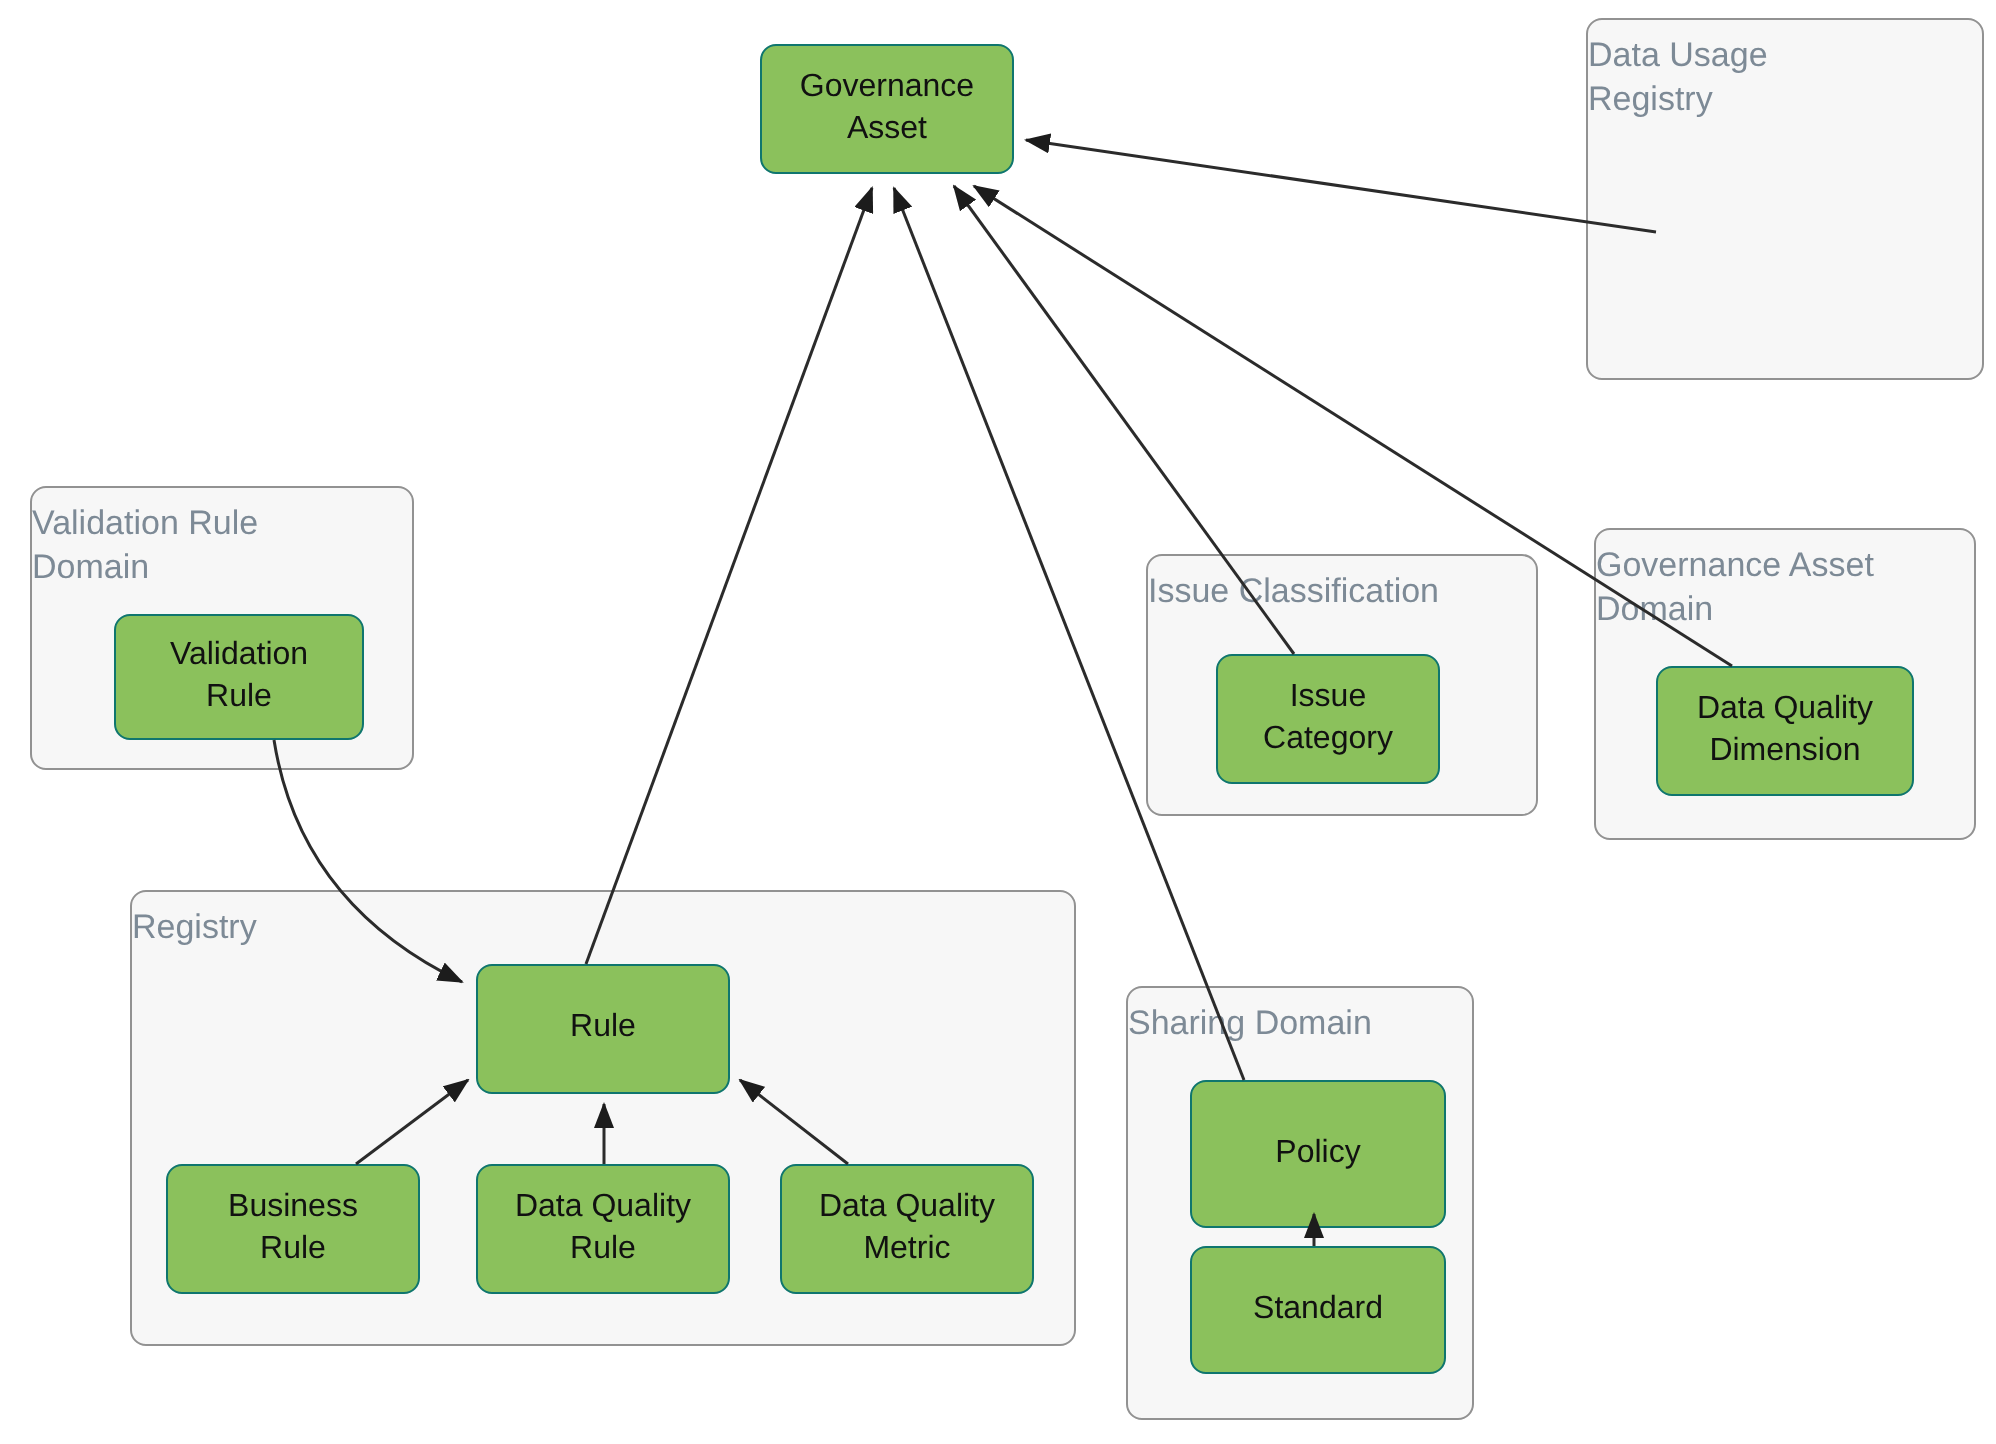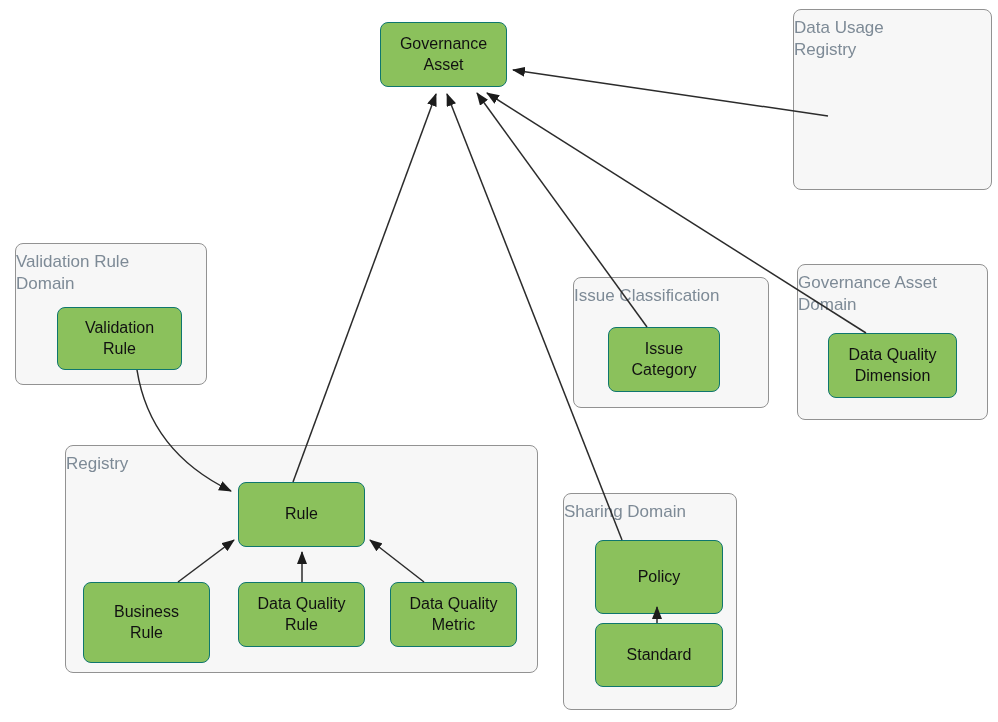--- a/index.html
+++ b/index.html
@@ -59,21 +59,21 @@
   .c-rulebook                { left: 65px;  top: 445px; width: 473px; height: 228px; }
   .c-issue-classification    { left: 573px; top: 277px; width: 196px; height: 131px; }
   .c-governance-asset-domain { left: 797px; top: 264px; width: 191px; height: 156px; }
   .c-data-usage-registry     { left: 793px; top: 9px;   width: 199px; height: 181px; }
   .c-policy-domain           { left: 563px; top: 493px; width: 174px; height: 217px; }
   
   .n-governance-asset        { left: 380px; top: 22px;  width: 127px; height: 65px; }
   .n-data-sharing-agreement  { left: 828px; top: 95px;  width: 127px; height: 65px; }
   .n-validation-rule         { left: 57px;  top: 307px; width: 125px; height: 63px; }
   .n-rule                    { left: 238px; top: 482px; width: 127px; height: 65px; }
-  .n-business-rule           { left: 83px;  top: 582px; width: 127px; height: 81px; }
+  .n-business-rule           { left: 83px;  top: 582px; width: 127px; height: 65px; }
   .n-data-quality-rule       { left: 238px; top: 582px; width: 127px; height: 65px; }
   .n-data-quality-metric     { left: 390px; top: 582px; width: 127px; height: 65px; }
   .n-issue-category          { left: 608px; top: 327px; width: 112px; height: 65px; }
   .n-data-quality-dimension  { left: 828px; top: 333px; width: 129px; height: 65px; }
   .n-policy                  { left: 595px; top: 540px; width: 128px; height: 74px; }
   .n-standard                { left: 595px; top: 623px; width: 128px; height: 64px; }
 </style>
 </head>
 <body>
 

